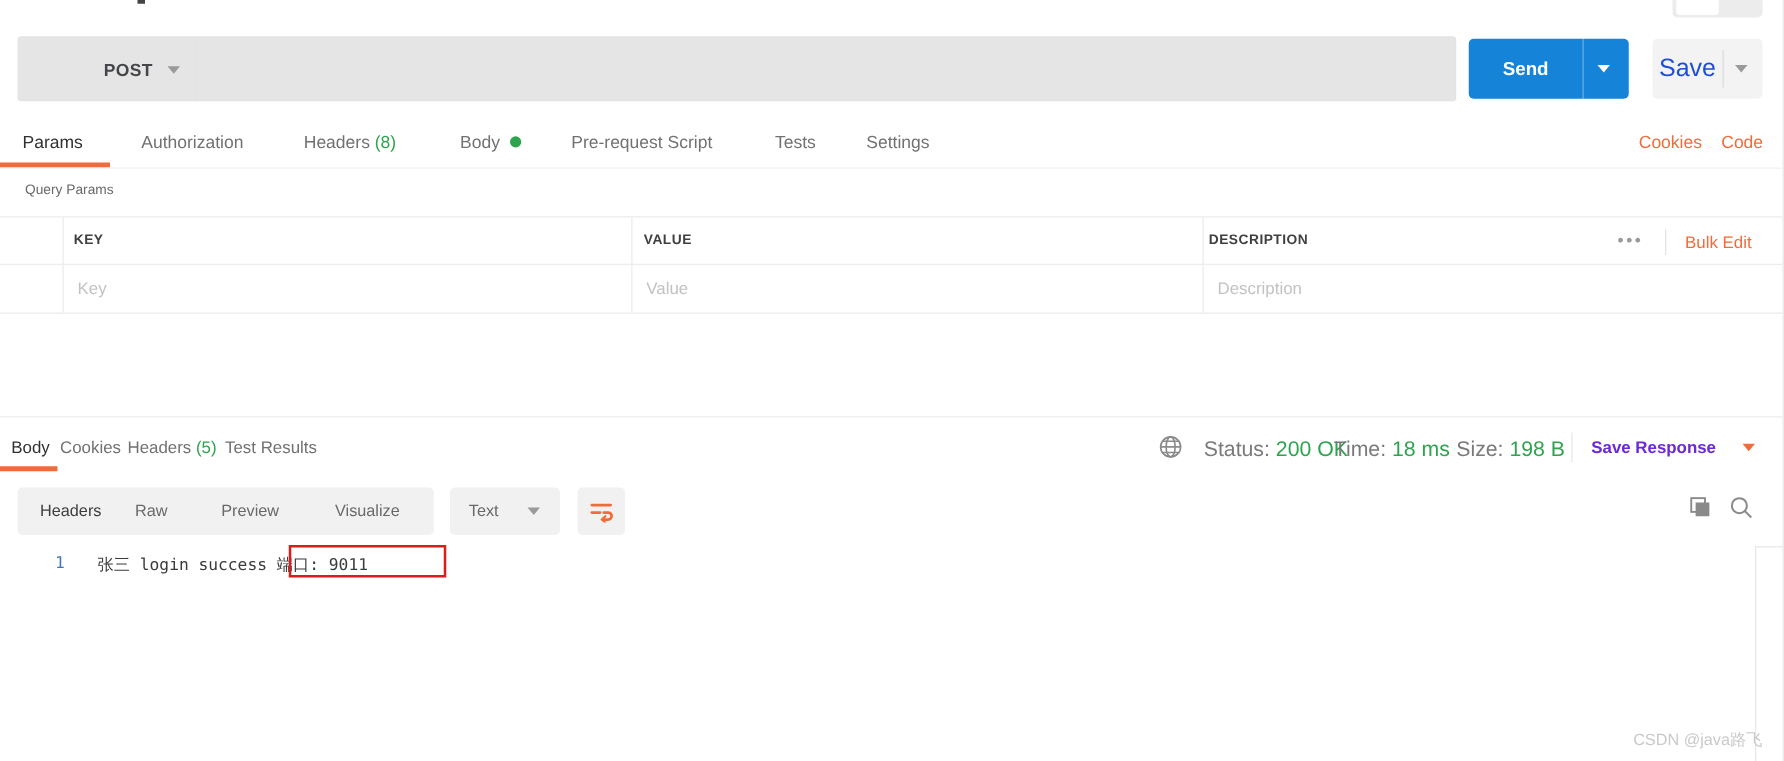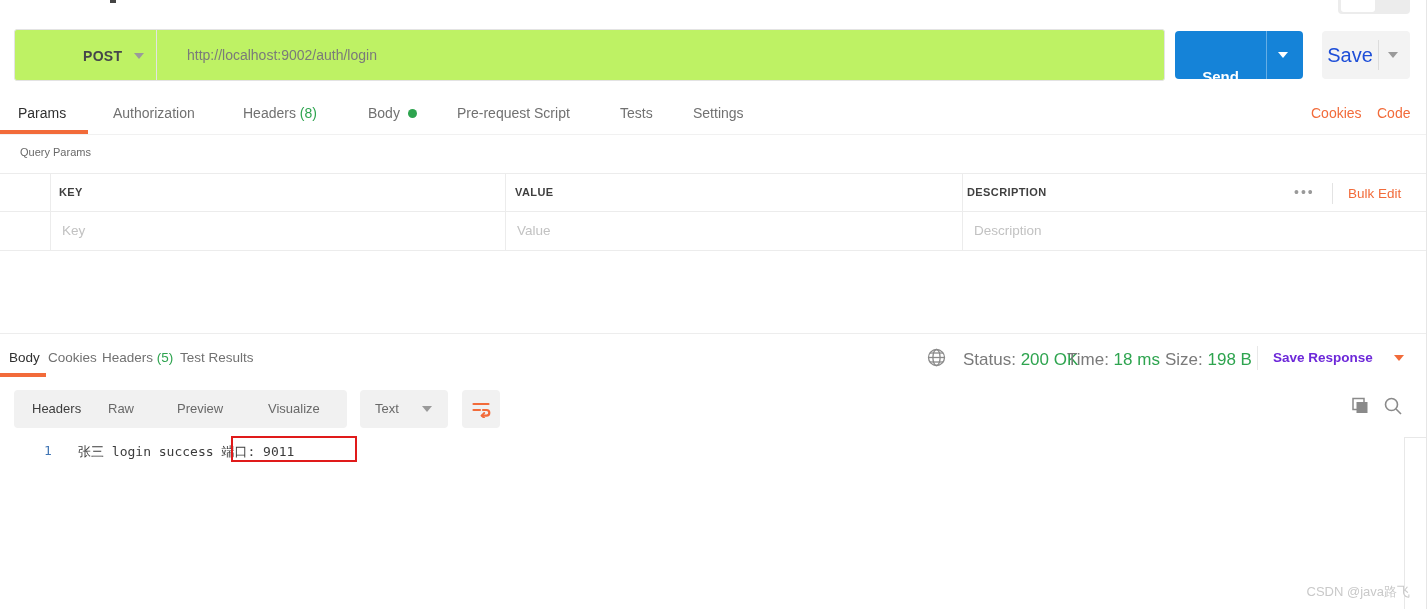--- a/index.html
+++ b/index.html
@@ -13,28 +13,28 @@
     border-right:1px solid #e6e6e6;
   }
   .abs { position:absolute; }
 
   
   .top-fragment { left:110px; top:0; width:6px; height:3px; background:#444; }
   .top-right-partial { left:1338px; top:0; width:72px; height:14px; background:#ececec; border-radius:0 0 4px 4px; }
   .top-right-partial .white-seg { position:absolute; left:3px; top:0; width:34px; height:12px; background:#ffffff; border-radius:0 0 3px 3px; }
 
   
-  .url-bar { left:14px; top:29px; width:1151px; height:52px; background:#bef264; border:1px solid #e3e3e3; border-radius:3px; }
+  .url-bar { left:14px; top:29px; width:1151px; height:52px; background:#e5e5e5; border:1px solid #e3e3e3; border-radius:3px; }
   .method-label { position:absolute; left:68px; top:18px; font-size:14px; font-weight:700; color:#45464a; letter-spacing:.3px; }
   .method-caret { position:absolute; left:119px; top:23px; }
   .method-divider { position:absolute; left:141px; top:0; width:1px; height:50px; background:#e3e3e3; }
   .url-input { position:absolute; left:156px; top:0; width:980px; height:50px; border:none; outline:none; background:transparent; font-size:14px; color:#7a7a7a; font-family:"Liberation Sans","DejaVu Sans",sans-serif; padding-left:16px; }
 
   .send-btn { left:1175px; top:31px; width:128px; height:48px; background:#1583d8; border-radius:4px; cursor:pointer; }
-  .send-label { position:absolute; left:0; top:0; width:91px; height:48px; display:flex; align-items:center; justify-content:center; color:#fff; font-size:15px; font-weight:700;margin-top:21px; }
+  .send-label { position:absolute; left:0; top:0; width:91px; height:48px; display:flex; align-items:center; justify-content:center; color:#fff; font-size:15px; font-weight:700; }
   .send-divider { position:absolute; left:91px; top:0; width:1px; height:48px; background:rgba(255,255,255,.35); }
   .send-caret { position:absolute; left:103px; top:21px; }
 
   .save-btn { left:1322px; top:31px; width:88px; height:48px; background:#f3f3f3; border-radius:4px; cursor:pointer; }
   .save-label { position:absolute; left:0; top:0; width:56px; height:48px; display:flex; align-items:center; justify-content:center; color:#1d4ed8; font-size:20px; }
   .save-divider { position:absolute; left:56px; top:9px; width:1px; height:30px; background:#dcdcdc; }
   .save-caret { position:absolute; left:66px; top:21px; }
 
   .caret { width:0; height:0; border-left:5px solid transparent; border-right:5px solid transparent; border-top:6px solid #9a9a9a; }
   .caret.white { border-top-color:#ffffff; }
@@ -101,21 +101,20 @@
 
 <div class="abs top-fragment"></div>
 <div class="abs top-right-partial">
   <div class="white-seg"></div>
 </div>
 
 <div class="abs url-bar">
   <span class="method-label">POST</span>
   <span class="method-caret caret"></span>
   <span class="method-divider"></span>
-  <input class="url-input" type="text" value="http://localhost:9002/auth/login" style="">
 </div>
 
 <div class="abs send-btn">
   <span class="send-label">Send</span>
   <span class="send-divider"></span>
   <span class="send-caret caret white"></span>
 </div>
 
 <div class="abs save-btn">
   <span class="save-label">Save</span>

